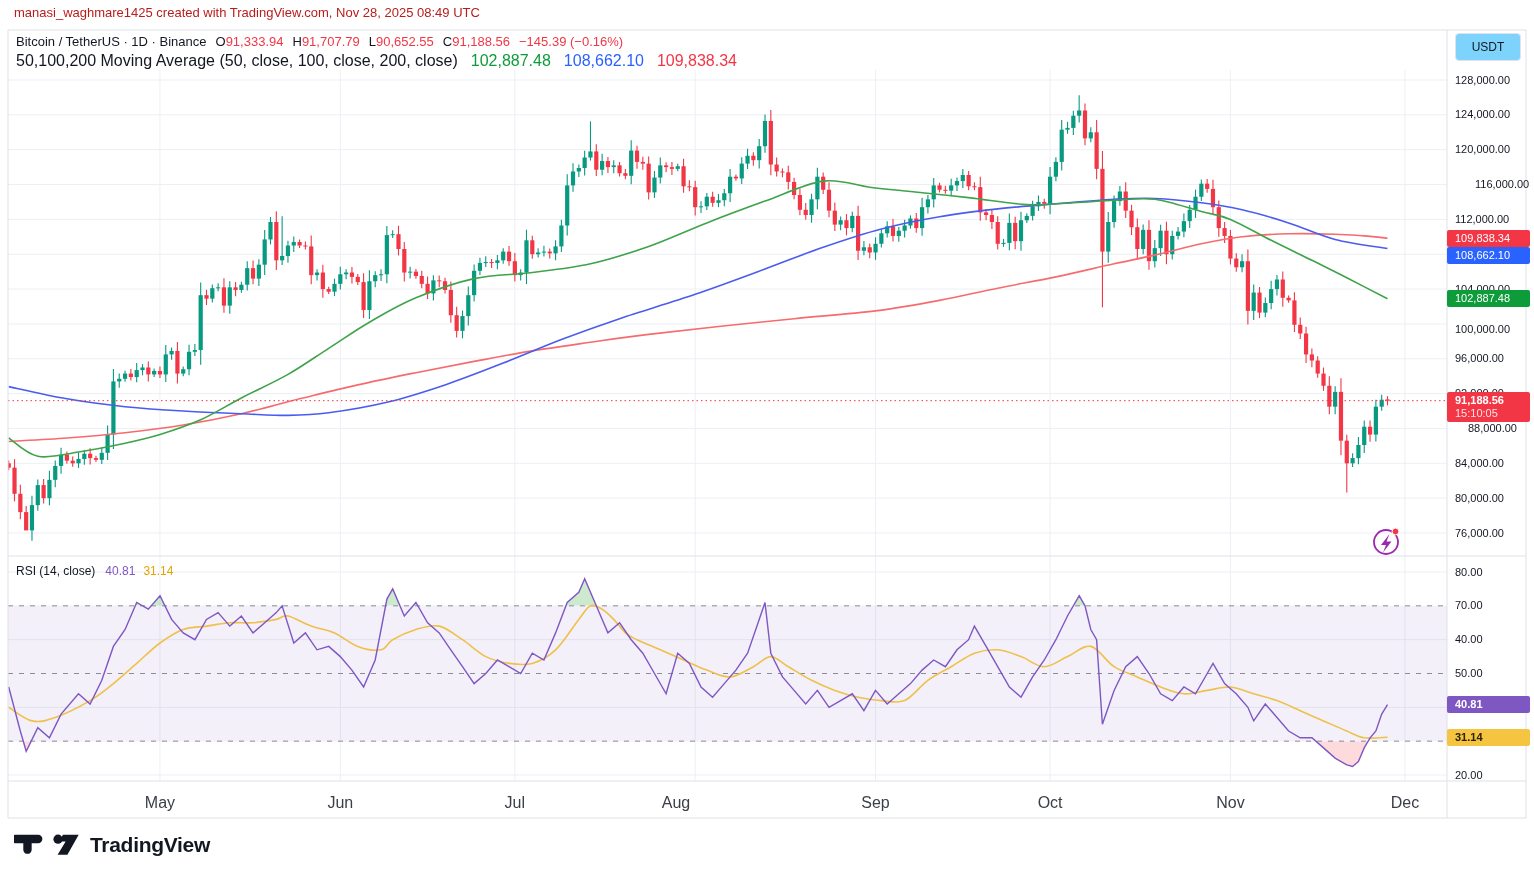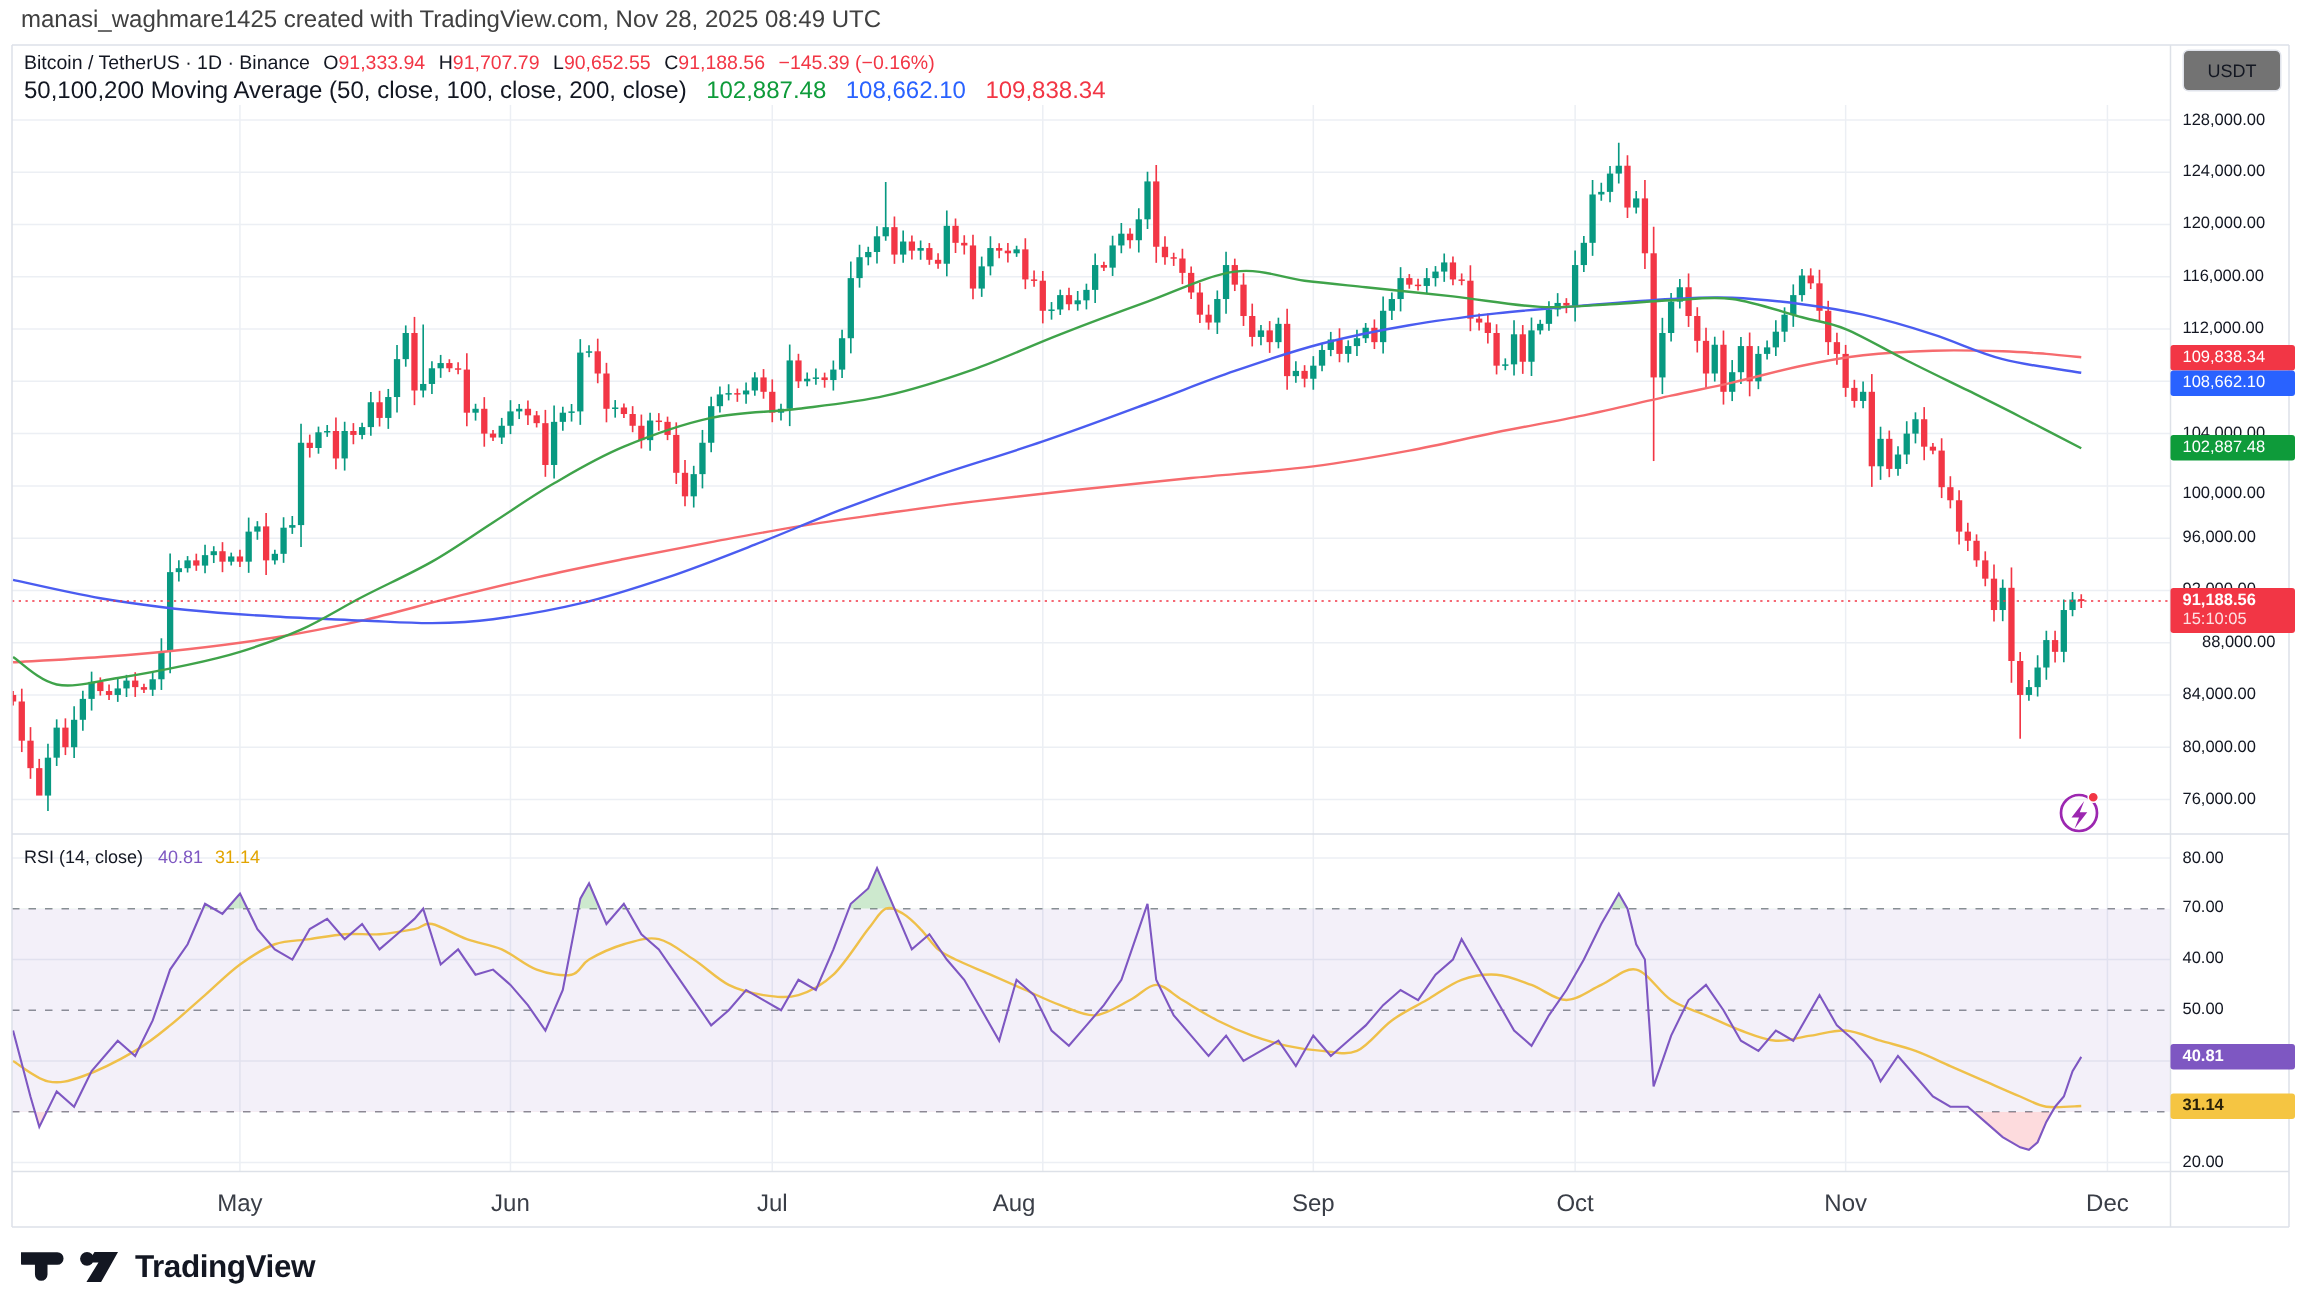--- a/index.html
+++ b/index.html
@@ -1,38 +1,38 @@
 <!DOCTYPE html>
 <html><head>
 <meta charset="utf-8">
 <style>
   html,body{margin:0;padding:0;}
   body{
     width:1534px;height:875px;position:relative;background:#ffffff;
     font-family:"Liberation Sans", sans-serif;color:#131722;overflow:hidden;
   }
   .attribution{
-    position:absolute;left:14px;top:5px;font-size:16px;color:#404040;white-space:nowrap;
+    position:absolute;left:14px;top:5px;font-size:13px;color:#b91c1c;white-space:nowrap;
   }
   #chart-svg{position:absolute;left:0;top:0;}
   .legend{position:absolute;left:16px;white-space:nowrap;z-index:6;}
   .legend-1{top:34px;font-size:13px;}
   .legend-2{top:52px;font-size:16px;}
   .legend .pair{margin-left:9px;}
   .legend .k{color:#131722;}
   .v-red{color:#F23645;}
   .v-green{color:#0E9B3A;}
   .v-blue{color:#2962FF;}
   .legend-2 .mv{margin-left:13px;}
   .rsi-legend{position:absolute;left:16px;top:564px;font-size:12px;z-index:6;white-space:nowrap;}
   .rsi-legend .rv{margin-left:10px;color:#7E57C2;}
   .rsi-legend .rmv{margin-left:8px;color:#E2A400;}
   .usdt-btn{
     position:absolute;left:1455px;top:33px;width:64px;height:26px;z-index:7;
-    border:1px solid #E0E3EB;border-radius:4px;background:#737373;
+    border:1px solid #E0E3EB;border-radius:4px;background:#7dd3fc;
     font-size:12px;color:#131722;display:flex;align-items:center;justify-content:center;
     cursor:pointer;
   }
   #price-axis,#time-axis{position:absolute;left:0;top:0;width:1534px;height:863px;pointer-events:none;z-index:5;padding-left:36px;}
   .tick-label{
     position:absolute;left:1455px;font-size:11px;color:#131722;white-space:nowrap;line-height:13px;
   }
   .price-box{
     position:absolute;left:1447px;width:75px;font-size:11px;border-radius:2px;
     padding:2px 0 2px 8px;line-height:13px;white-space:nowrap;
@@ -608,21 +608,21 @@
 <div class="rsi-legend">
   <span>RSI (14, close)</span><span class="rv">40.81</span><span class="rmv">31.14</span>
 </div>
 
 <div class="usdt-btn">USDT</div>
 
 <div id="price-axis">
     <div class="tick-label" style="top: 73.5px;">128,000.00</div>
     <div class="tick-label" style="top: 108.346px;">124,000.00</div>
     <div class="tick-label" style="top: 143.192px;">120,000.00</div>
-    <div class="tick-label" style="top: 178.038px;">116,000.00</div>
+    <div class="tick-label" style="top: 178.038px; margin-left: 20px;">116,000.00</div>
     <div class="tick-label" style="top: 212.885px;">112,000.00</div>
     <div class="tick-label" style="top: 247.731px;">108,000.00</div>
     <div class="tick-label" style="top: 282.577px;">104,000.00</div>
     <div class="tick-label" style="top: 323px; text-align: right;">100,000.00</div>
     <div class="tick-label" style="top: 352.269px;">96,000.00</div>
     <div class="tick-label" style="top: 387.115px;">92,000.00</div>
     <div class="tick-label" style="top: 421.962px; margin-left: 13px;">88,000.00</div>
     <div class="tick-label" style="top: 456.808px;">84,000.00</div>
     <div class="tick-label" style="top: 491.654px;">80,000.00</div>
     <div class="tick-label" style="top: 526.5px;">76,000.00</div>

